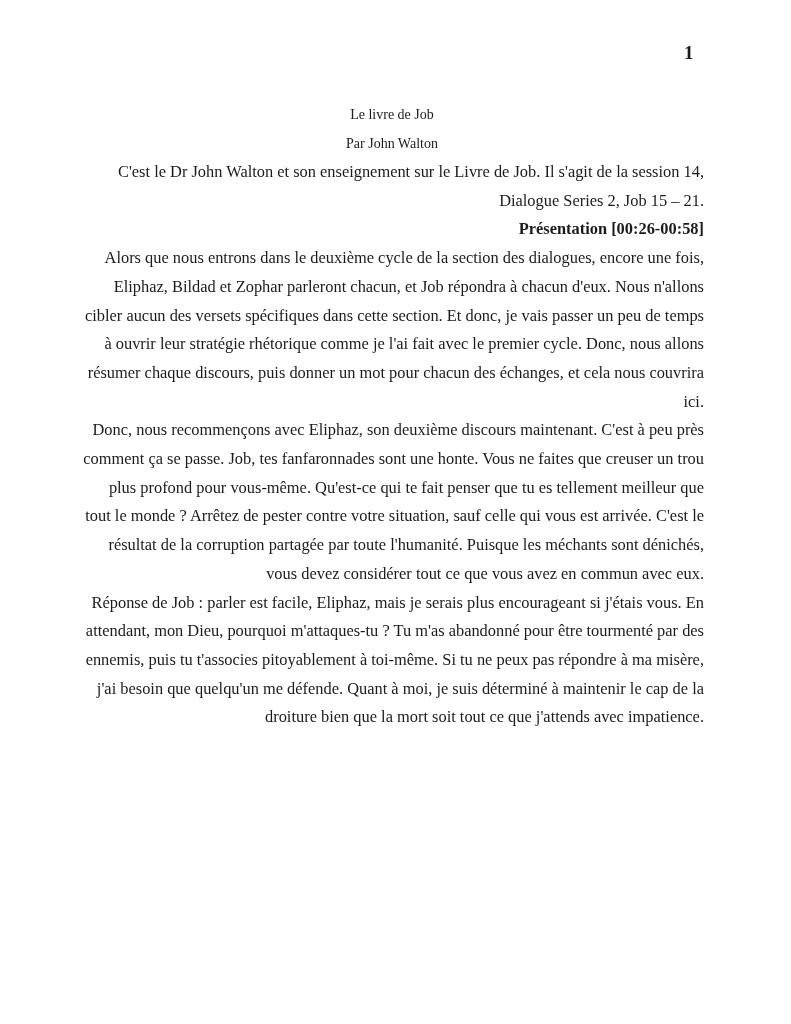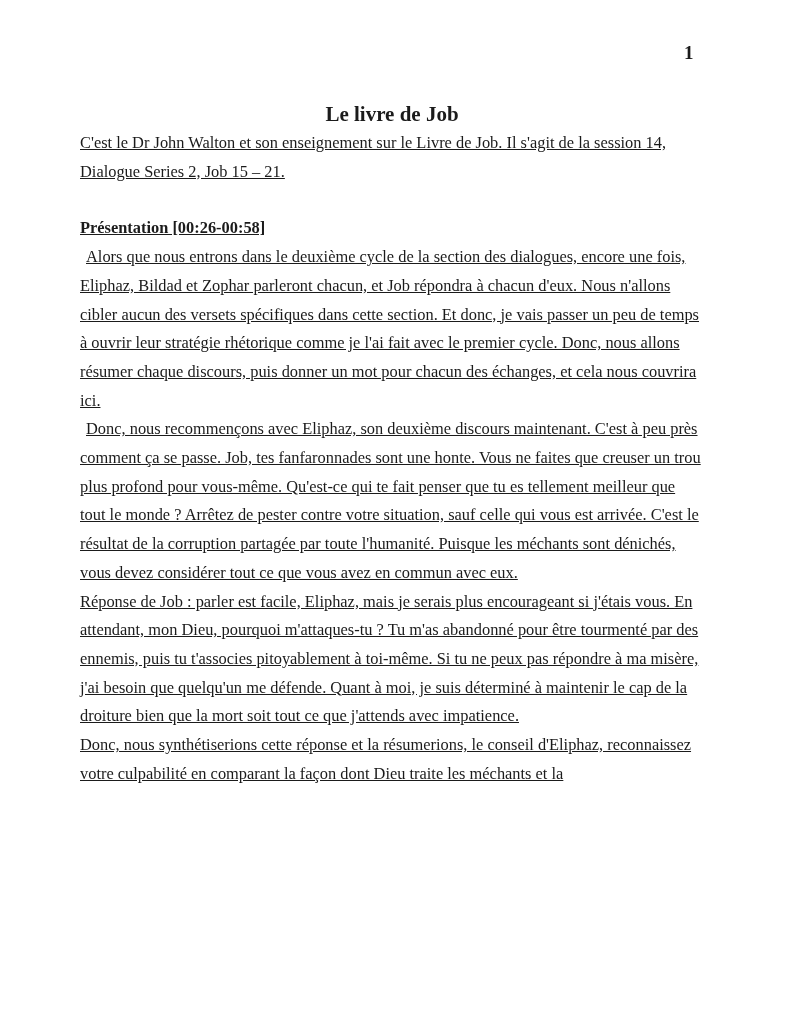--- a/index.html
+++ b/index.html
@@ -26,71 +26,69 @@
     letter-spacing: 0;
   }
   .content {
     position: absolute;
     top: 100px;
     left: 80px;
     width: 624px;
   }
   .title-block {
     text-align: center;
-    font-weight: bold;
-    font-size: 21px;
+    font-weight: normal;
+    font-size: 14px;
     line-height: 29px;
   }
   .title-line { margin: 0; }
   .body-block {
     font-size: 16.4px;
     line-height: 28.7px;
-    text-align: left;
-    text-decoration: underline;
+    text-align: right;
   }
   .body-block p,
   .body-block h2 {
     margin: 0;
     padding: 0;
     font-size: 16.4px;
     line-height: 28.7px;
   }
   .body-block h2 {
     font-weight: bold;
-    margin-top: 28px;
   }
   .indent-first {
     text-indent: 6px;
   }
 </style>
 </head>
 <body>
 
 <div class="page">
 
   <div class="page-number">1</div>
 
   <div class="content">
 
     <div class="title-block">
       <p class="title-line">Le livre de Job</p>
+      <p class="title-line">Par John Walton</p>
     </div>
 
     <div class="body-block">
 
       <p>C'est le Dr John Walton et son enseignement sur le Livre de Job. Il s'agit de la session 14, Dialogue Series 2, Job 15 – 21.</p>
 
       <h2>Présentation [00:26-00:58]</h2>
 
       <p class="indent-first">Alors que nous entrons dans le deuxième cycle de la section des dialogues, encore une fois, Eliphaz, Bildad et Zophar parleront chacun, et Job répondra à chacun d'eux. Nous n'allons cibler aucun des versets spécifiques dans cette section. Et donc, je vais passer un peu de temps à ouvrir leur stratégie rhétorique comme je l'ai fait avec le premier cycle. Donc, nous allons résumer chaque discours, puis donner un mot pour chacun des échanges, et cela nous couvrira ici.</p>
 
 
       <p class="indent-first">Donc, nous recommençons avec Eliphaz, son deuxième discours maintenant. C'est à peu près comment ça se passe. Job, tes fanfaronnades sont une honte. Vous ne faites que creuser un trou plus profond pour vous-même. Qu'est-ce qui te fait penser que tu es tellement meilleur que tout le monde ? Arrêtez de pester contre votre situation, sauf celle qui vous est arrivée. C'est le résultat de la corruption partagée par toute l'humanité. Puisque les méchants sont dénichés, vous devez considérer tout ce que vous avez en commun avec eux.</p>
 
       <p>Réponse de Job : parler est facile, Eliphaz, mais je serais plus encourageant si j'étais vous. En attendant, mon Dieu, pourquoi m'attaques-tu ? Tu m'as abandonné pour être tourmenté par des ennemis, puis tu t'associes pitoyablement à toi-même. Si tu ne peux pas répondre à ma misère, j'ai besoin que quelqu'un me défende. Quant à moi, je suis déterminé à maintenir le cap de la droiture bien que la mort soit tout ce que j'attends avec impatience.</p>
 
-      <p>Donc, nous synthétiserions cette réponse et la résumerions, le conseil d'Eliphaz, reconnaissez votre culpabilité en comparant la façon dont Dieu traite les méchants et la</p>
 
     </div>
 
   </div>
 
 </div>
 
 </body></html>

